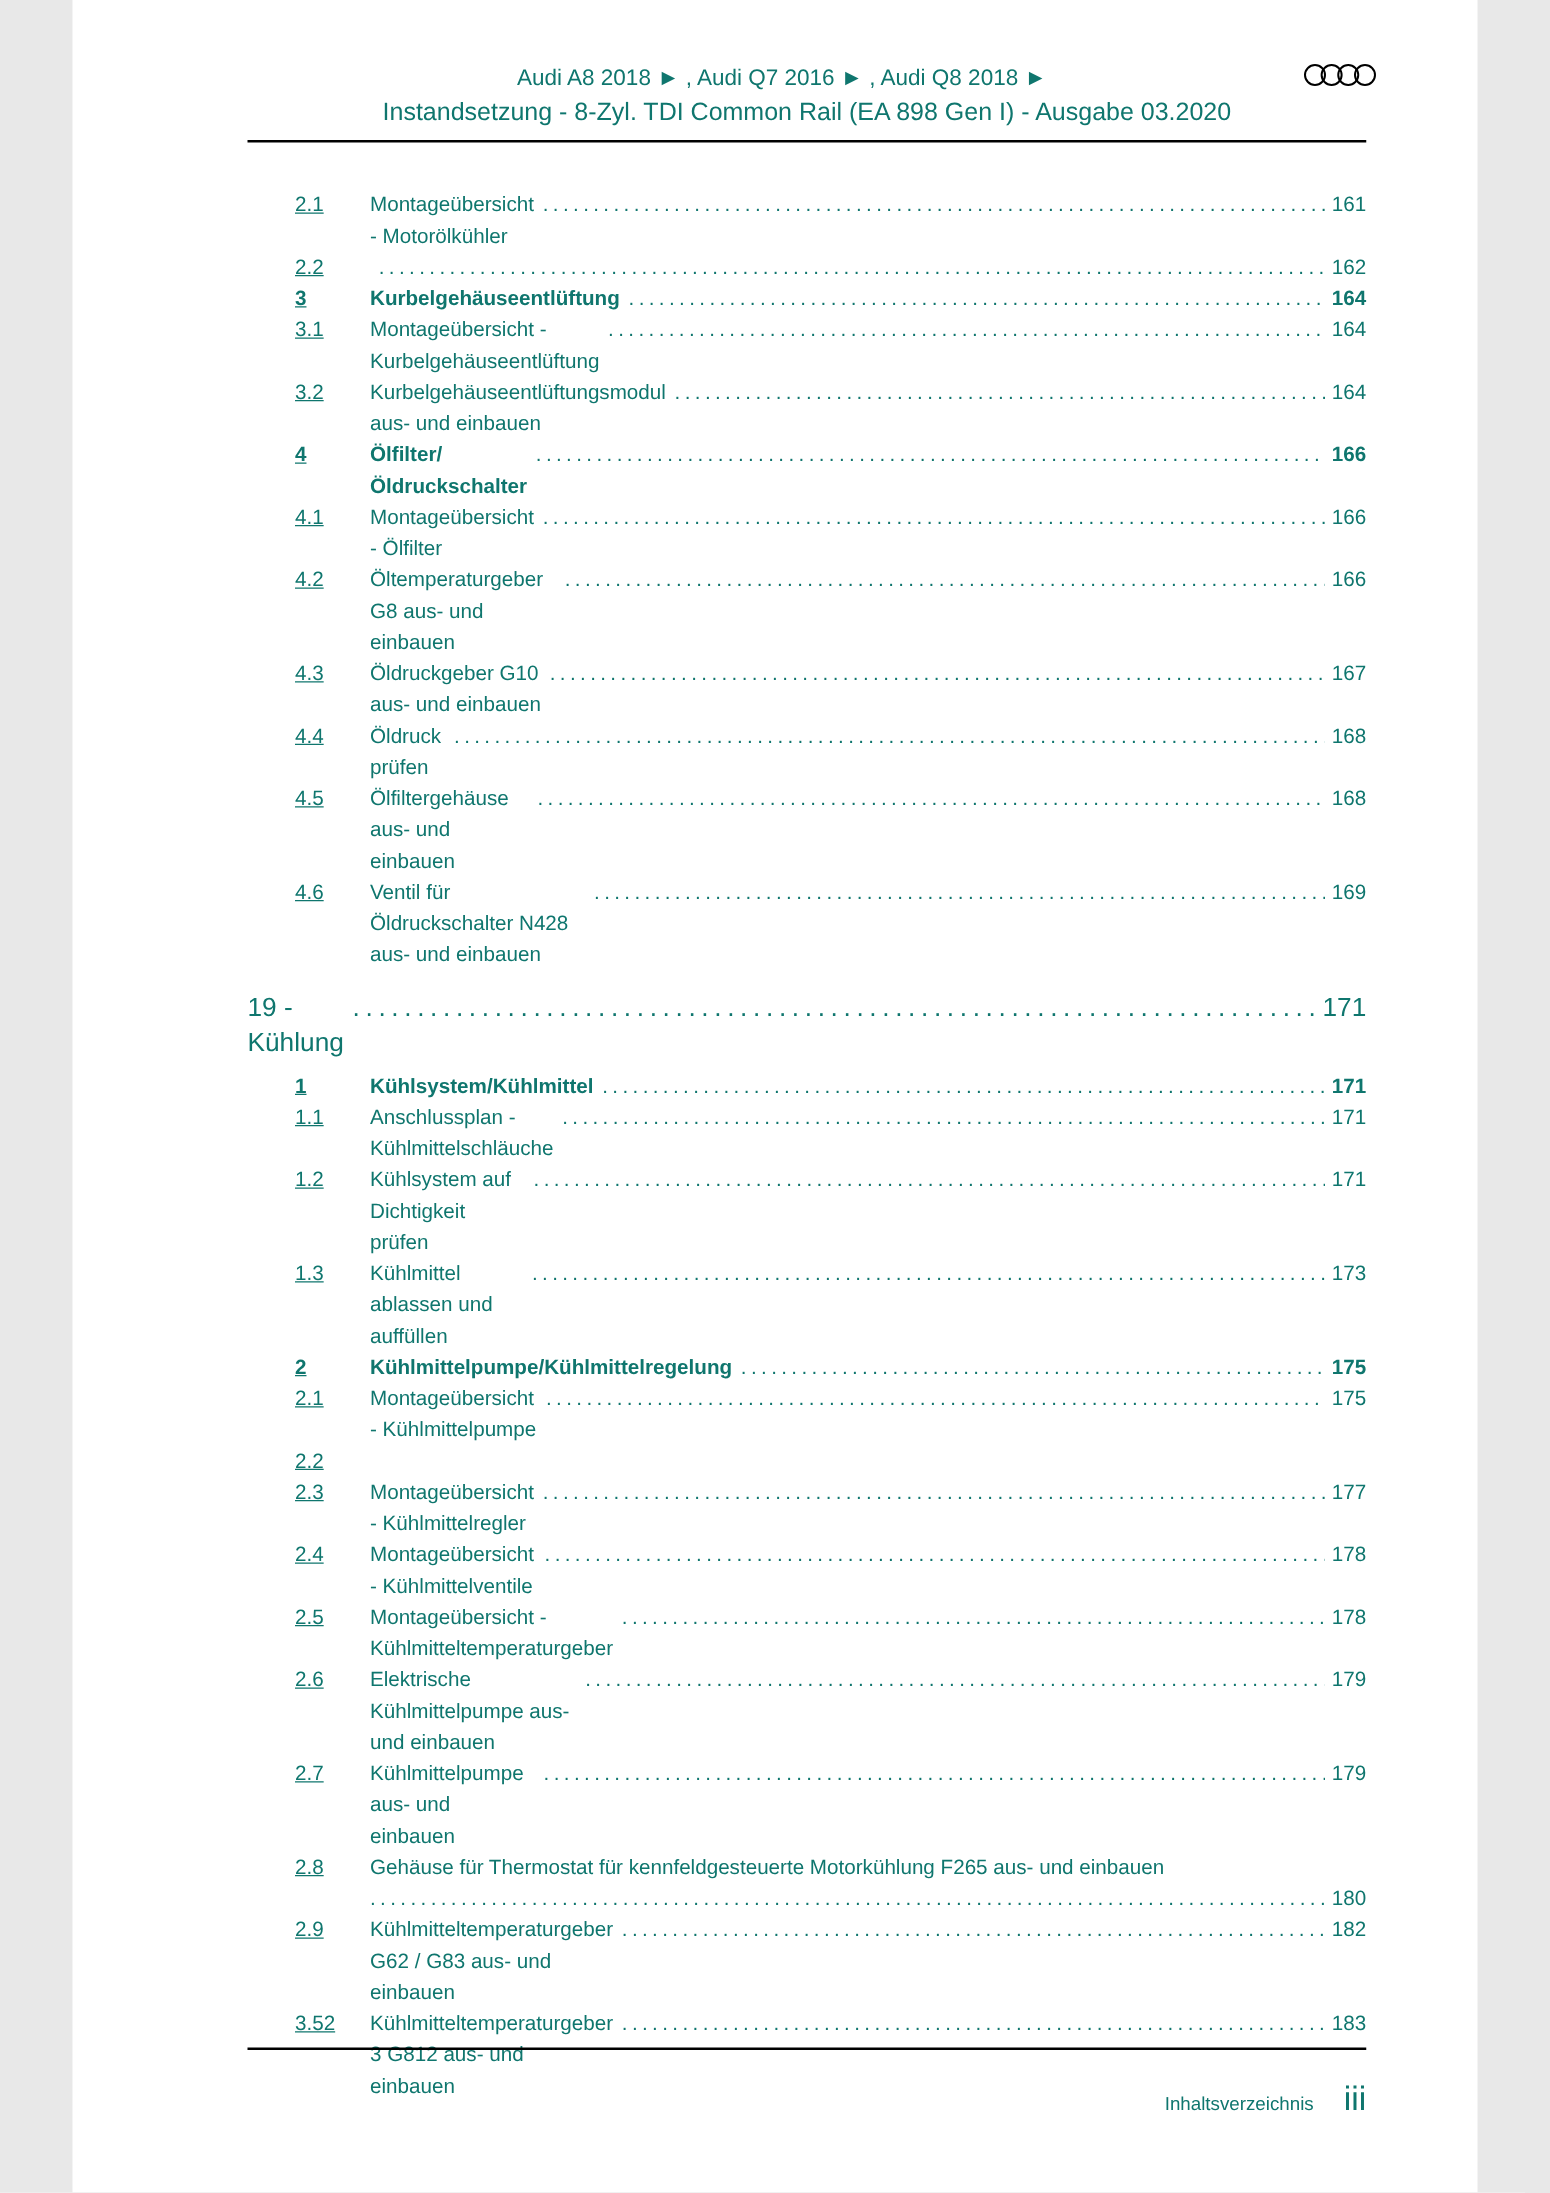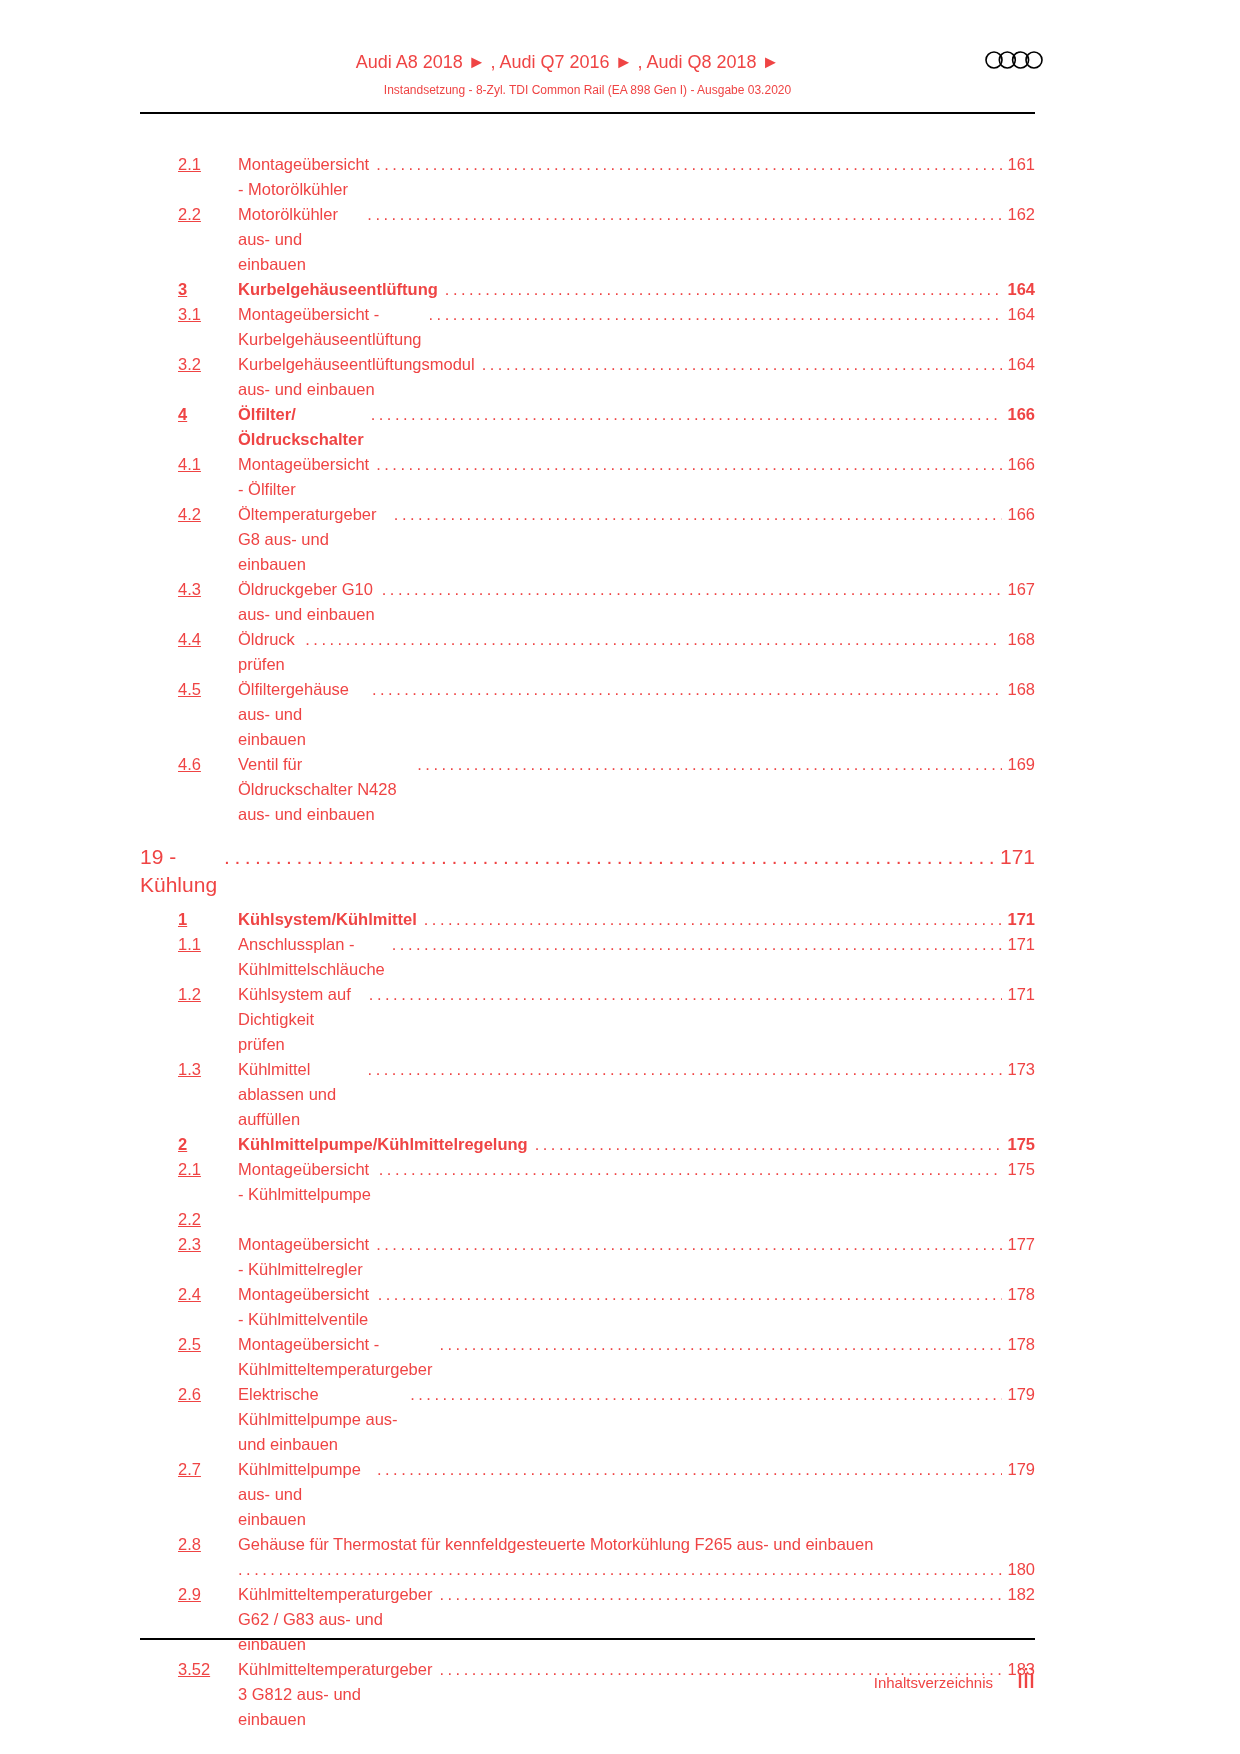--- a/index.html
+++ b/index.html
@@ -1,30 +1,30 @@
 <!DOCTYPE html>
 <html><head>
 <meta charset="utf-8">
 <style>
   * { margin:0; padding:0; box-sizing:border-box; }
   html,body { background:#e8e8e8; }
   .page {
     position:relative;
-    width:1240px; height:1754px;
+    width:1124px; height:1754px;
     margin:0 auto;
     background:#ffffff;
-    color:#ef4444;
+    color:#0f766e;
     font-family:"Liberation Sans","DejaVu Sans",sans-serif;
     overflow:hidden;
   }
 
   
   .header { position:absolute; top:50px; left:140px; width:895px; }
   .models { text-align:center; font-size:18px; line-height:24px; padding-right:40px; }
-  .subtitle { text-align:center; font-size:12px; line-height:24px; margin-top:4px; }
+  .subtitle { text-align:center; font-size:20px; line-height:24px; margin-top:4px; }
   .logo { position:absolute; right:-8px; top:0px; }
   .header-rule { border-bottom:2px solid #000; margin-top:10px; }
 
   
   .toc { position:absolute; top:152px; left:140px; width:895px; }
   .entry { display:flex; align-items:flex-start; font-size:16.5px; line-height:25px; }
   .entry .num { flex:0 0 98px; padding-left:38px;text-decoration:underline; }
   .entry .body { flex:1 1 auto; min-width:0; }
   .entry .line { display:flex; align-items:baseline; }
   .entry .title { white-space:normal; }
@@ -84,21 +84,20 @@
             <span class="title">Montageübersicht - Motorölkühler</span>
             <span class="leader"></span>
             <span class="pg">161</span>
           </div>
         </div>
       </div>
       <div class="entry lvl-sub">
         <span class="num">2.2</span>
         <div class="body">
           <div class="line">
-            <span class="title">Motorölkühler aus- und einbauen</span>
             <span class="leader"></span>
             <span class="pg">162</span>
           </div>
         </div>
       </div>
       <div class="entry lvl-sec">
         <span class="num">3</span>
         <div class="body">
           <div class="line">
             <span class="title">Kurbelgehäuseentlüftung</span>

